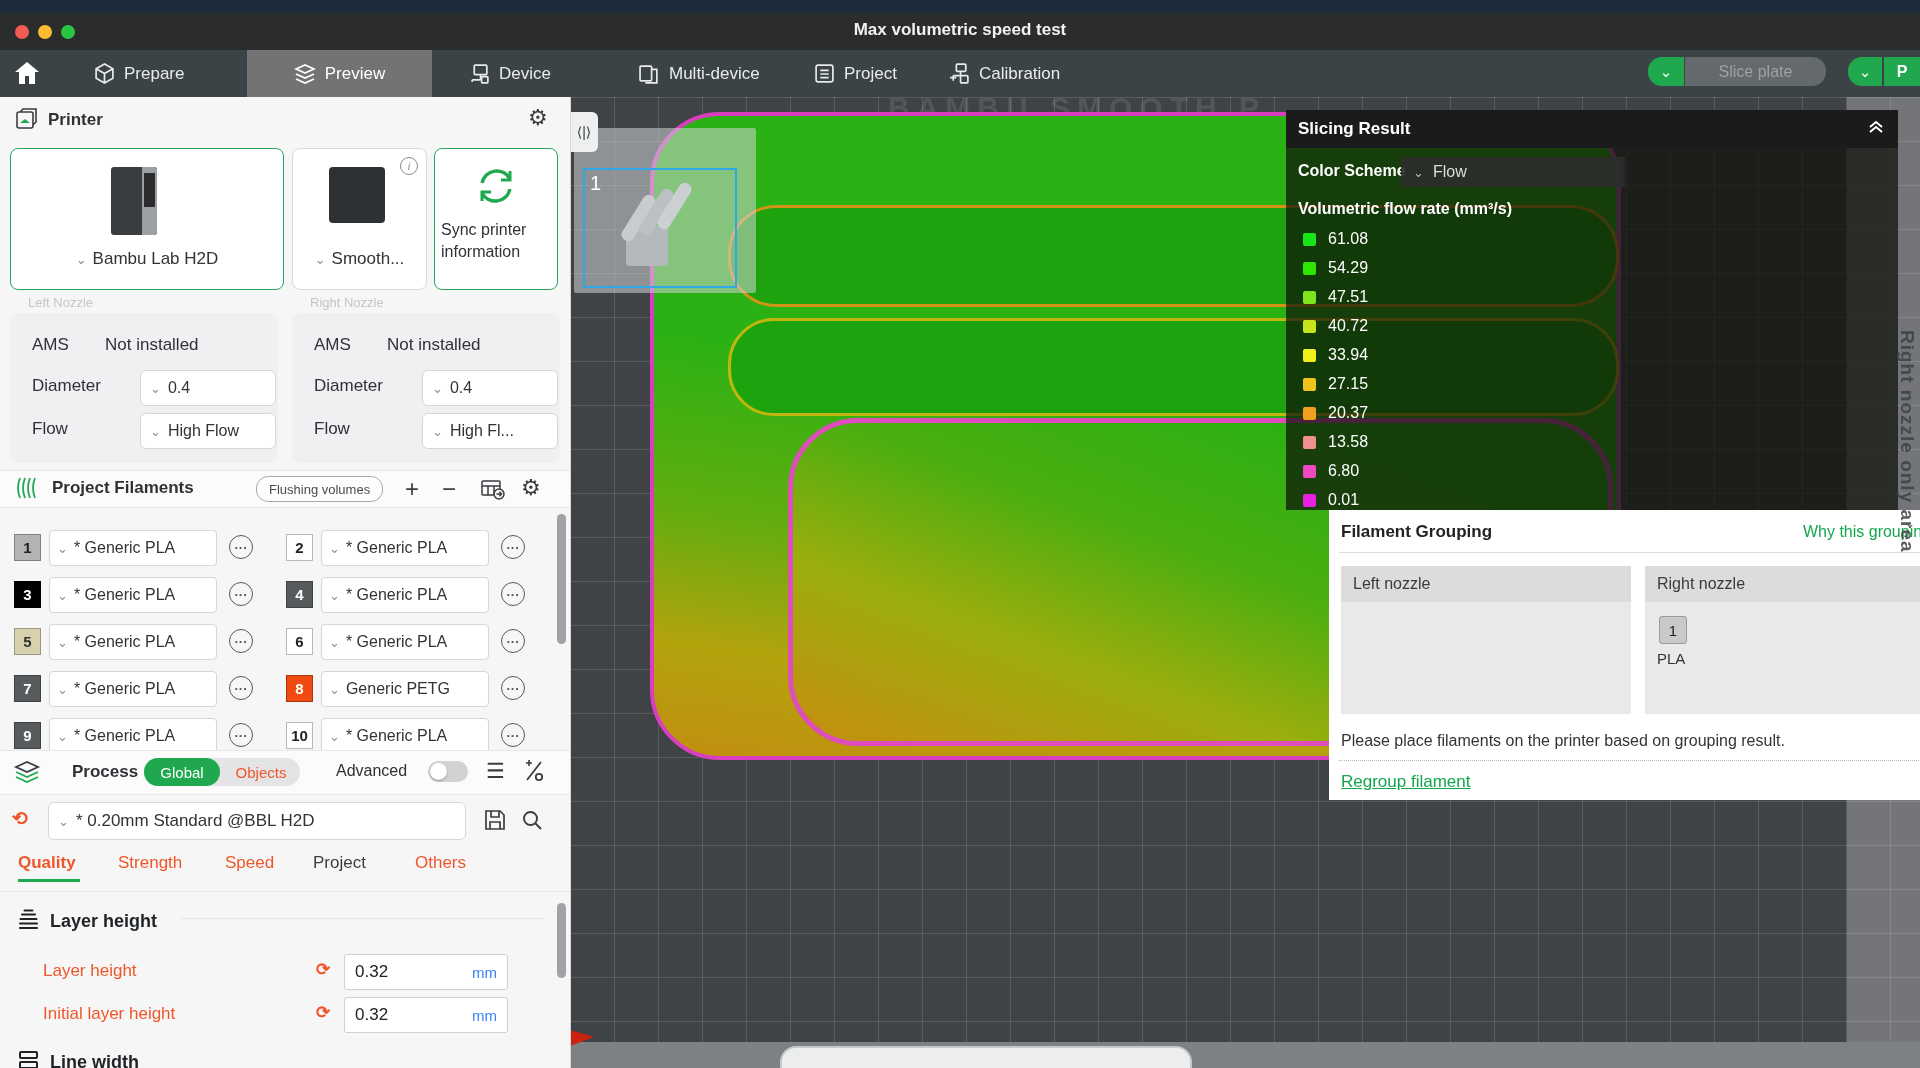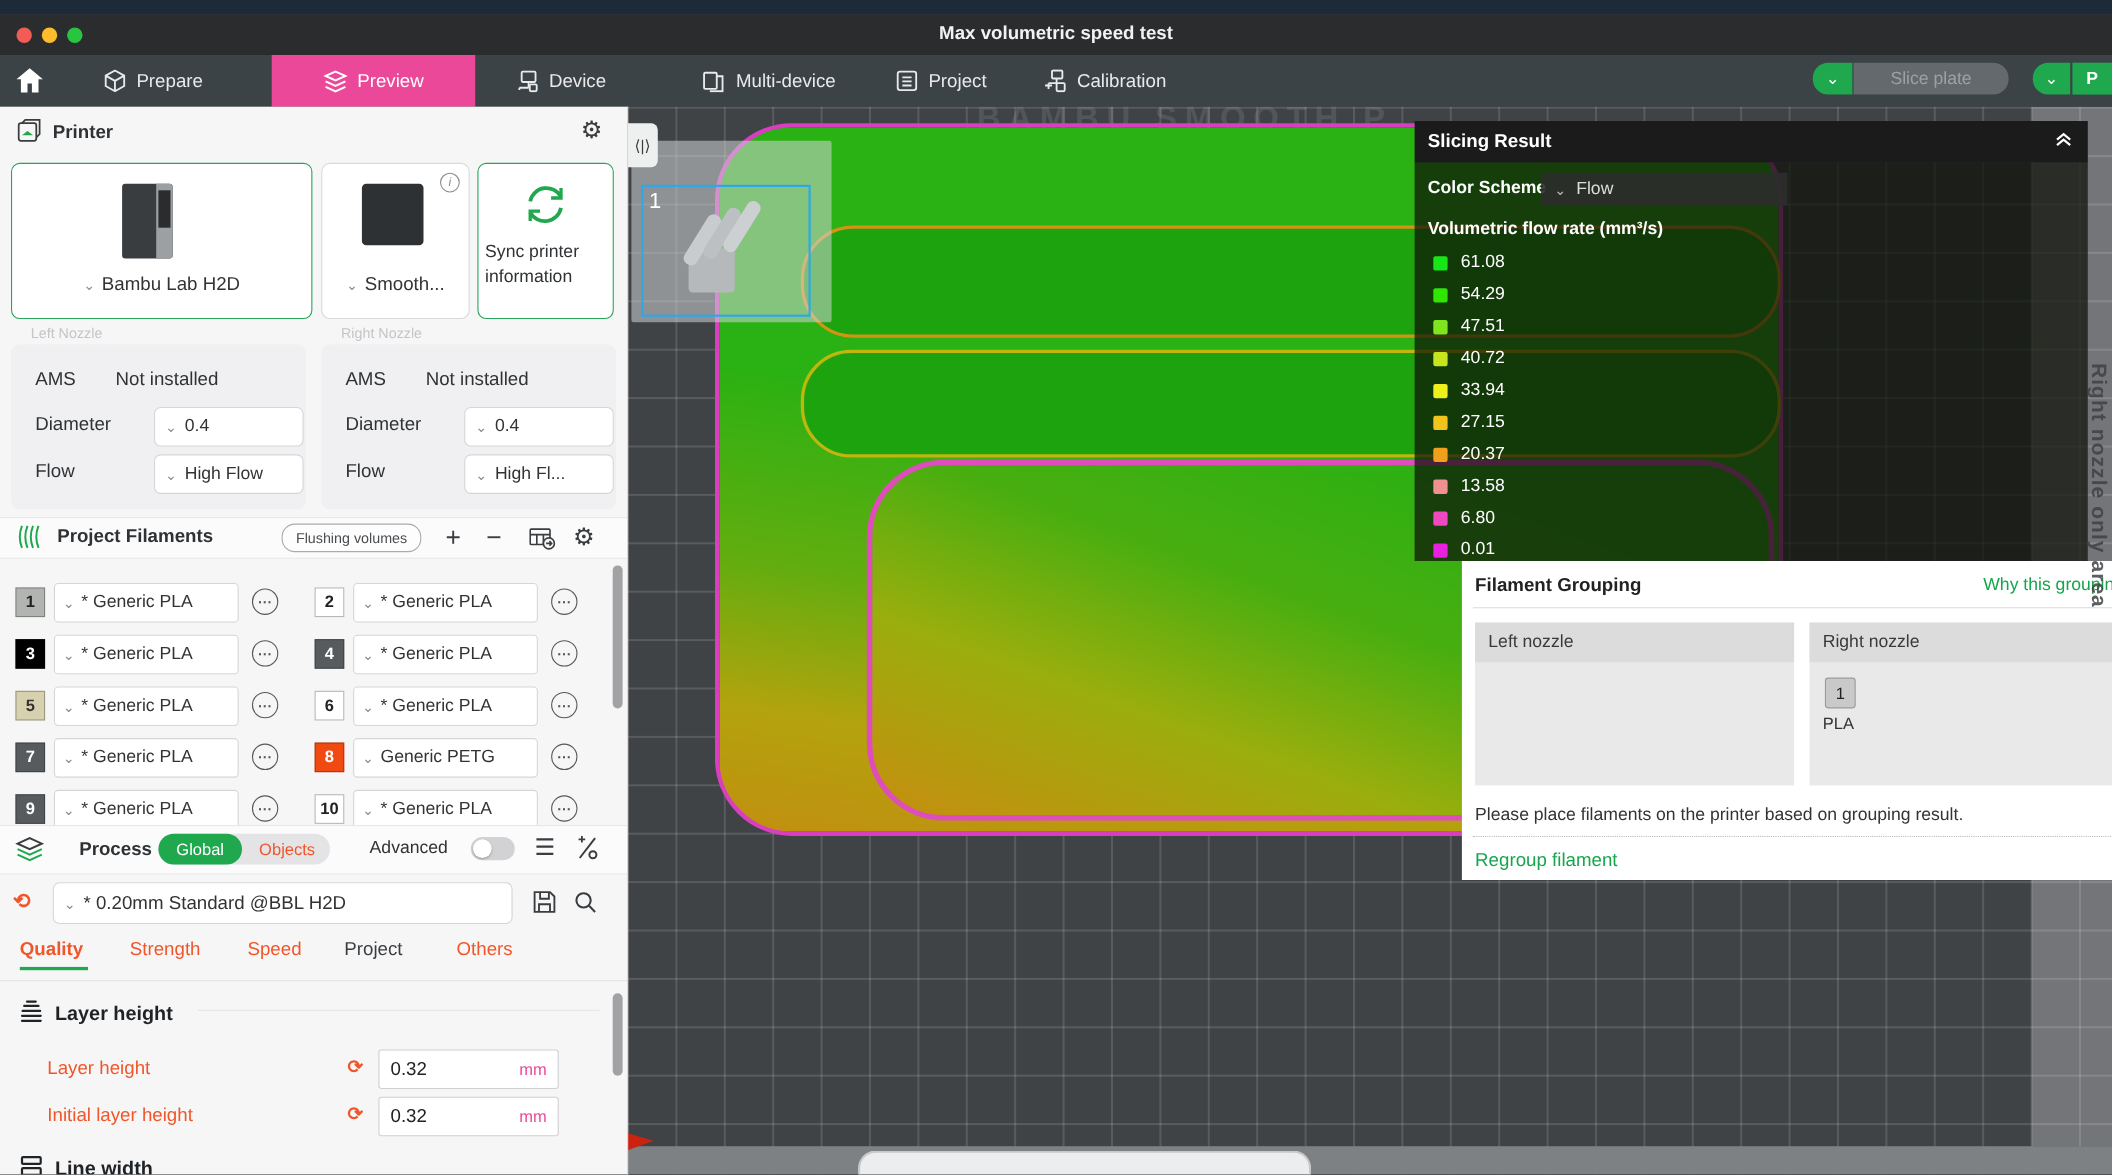--- a/index.html
+++ b/index.html
@@ -8,21 +8,21 @@
   .abs{position:absolute;}
   
   .deskstrip{left:0;top:0;width:1920px;height:13px;background:#1c2a39;}
   .titlebar{left:0;top:13px;width:1920px;height:37px;background:#2a2c2e;}
   .wintitle{left:0;top:20px;width:1920px;text-align:center;color:#f2f2f2;
             font-size:17px;font-weight:bold;}
   .light{top:25px;width:14px;height:14px;border-radius:50%;}
   .navbar{left:0;top:50px;width:1920px;height:47px;background:#3b4347;}
   .navtab{top:50px;height:47px;display:flex;align-items:center;gap:9px;
           color:#e9ebeb;font-size:17px;padding:0 14px;}
-  .navtab.active{background:#ec4899;color:#fff;}
+  .navtab.active{background:#737373;color:#fff;}
   .navtab svg{display:block;}
   .pillbtn{top:57px;height:29px;display:flex;align-items:center;justify-content:center;}
   
   .leftpanel{left:0;top:97px;width:570px;height:971px;background:#f6f6f7;
              border-right:1px solid #d7d7d9;overflow:hidden;}
   .sechead{font-size:17px;font-weight:bold;color:#2f3235;}
   .card{background:#fff;border-radius:8px;border:1px solid #d9d9db;}
   .card.green{border:1.5px solid #27a55c;}
   .ddtext{font-size:17px;color:#333;display:flex;align-items:center;gap:6px;}
   .chev{color:#8a8d90;font-size:13px;line-height:1;}
@@ -48,21 +48,21 @@
              justify-content:center;font-size:15px;}
   .toggle{width:40px;height:21px;background:#d2d2d4;border-radius:11px;}
   .toggle .knob{position:absolute;left:2px;top:2px;width:17px;height:17px;border-radius:50%;
                 background:#fff;box-shadow:0 1px 2px rgba(0,0,0,0.3);}
   .ptab{font-size:17px;color:#f0562a;}
   .ptab.dark{color:#3a3d40;}
   .ptab.bold{font-weight:bold;}
   .prmlbl{font-size:17px;color:#f0562a;}
   .valbox{background:#fff;border:1px solid #d0d0d2;border-radius:3px;height:34px;
           display:flex;align-items:center;padding:0 10px;font-size:17px;color:#222;}
-  .valbox .unit{margin-left:auto;font-size:15px;color:#ec4899;}
+  .valbox .unit{margin-left:auto;font-size:15px;color:#3b82f6;}
   .grphead{display:flex;align-items:center;gap:9px;font-size:18px;font-weight:bold;color:#1f2326;}
   .hrline{height:1px;background:#e6e6e8;}
   .sbthumb{width:9px;background:#a2a2a4;border-radius:5px;}
   .resetic{color:#f0562a;font-size:19px;font-weight:bold;}
   
   .viewport{left:570px;top:97px;width:1538px;height:971px;overflow:hidden;background:#404346;}
   .grid{position:absolute;inset:0;
     background-image:linear-gradient(rgba(255,255,255,0.13) 1.5px,transparent 1.5px),
       linear-gradient(90deg,rgba(255,255,255,0.13) 1.5px,transparent 1.5px);
     background-size:44px 44px;}
@@ -538,17 +538,17 @@
         <div class="nozboxhead">Left nozzle</div>
       </div>
       <div class="nozbox" style="left:316px;top:56px;width:286px;height:148px;">
         <div class="nozboxhead">Right nozzle</div>
         <div class="chip" style="position:absolute;left:14px;top:50px;">1</div>
         <div class="abs" style="left:12px;top:84px;font-size:15px;color:#333;">PLA</div>
       </div>
 
       <div class="abs" style="left:12px;top:222px;font-size:16px;color:#333;">Please place filaments on the printer based on grouping result.</div>
       <div class="abs" style="left:10px;top:250px;width:592px;border-top:1px dotted #b8b8b8;"></div>
-      <span class="abs greenlink" style="left:12px;top:262px;font-size:17px;">Regroup filament</span>
+      <span class="abs greenlink" style="left:12px;top:262px;font-size:17px;text-decoration:underline;">Regroup filament</span>
     </div>
   </div>
 
 </div>
 
 </body></html>

